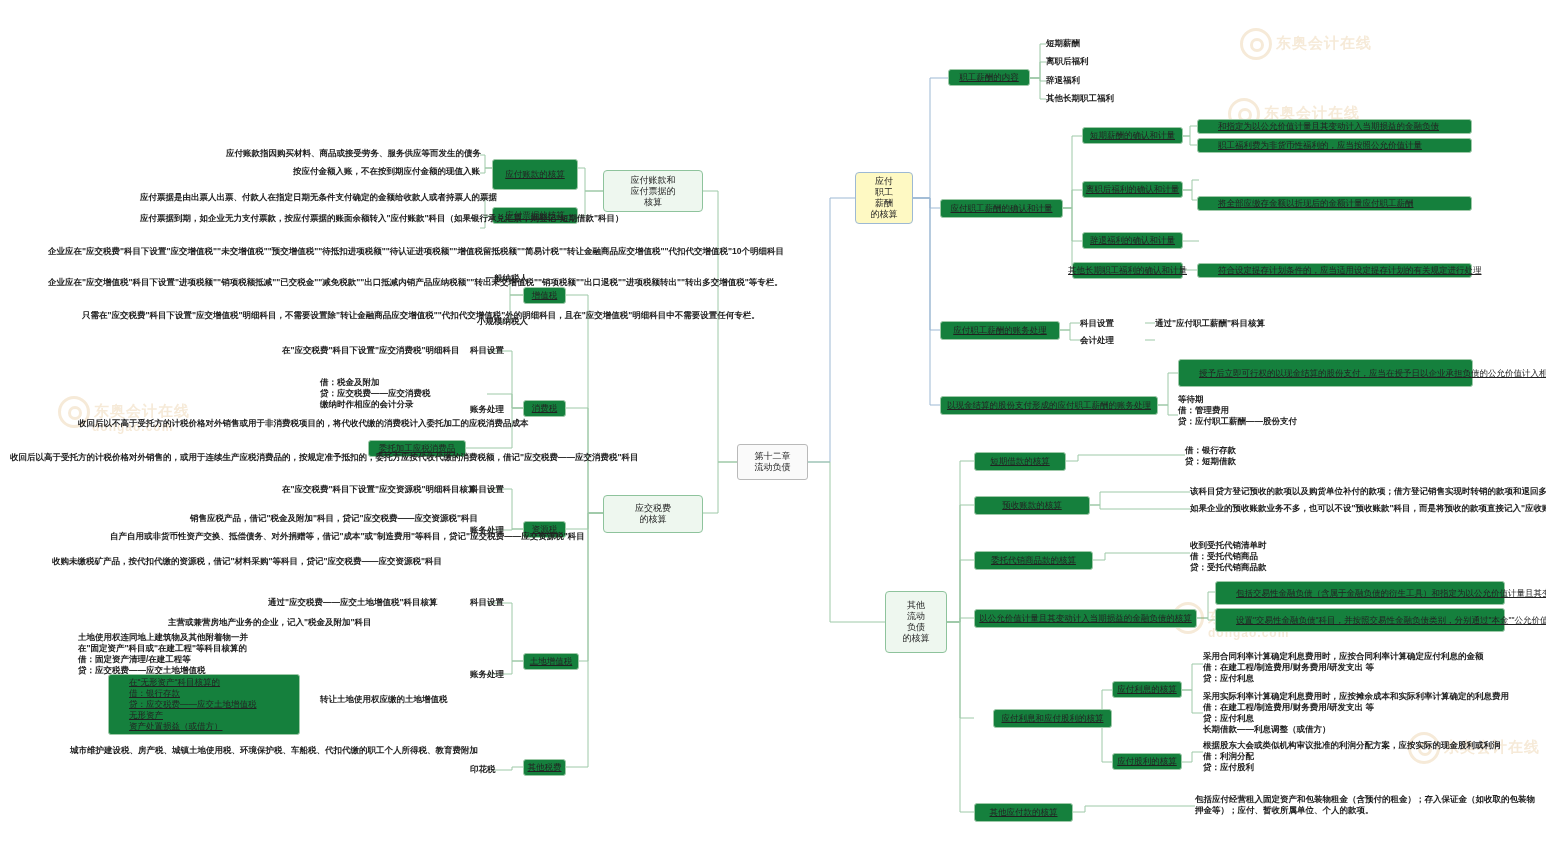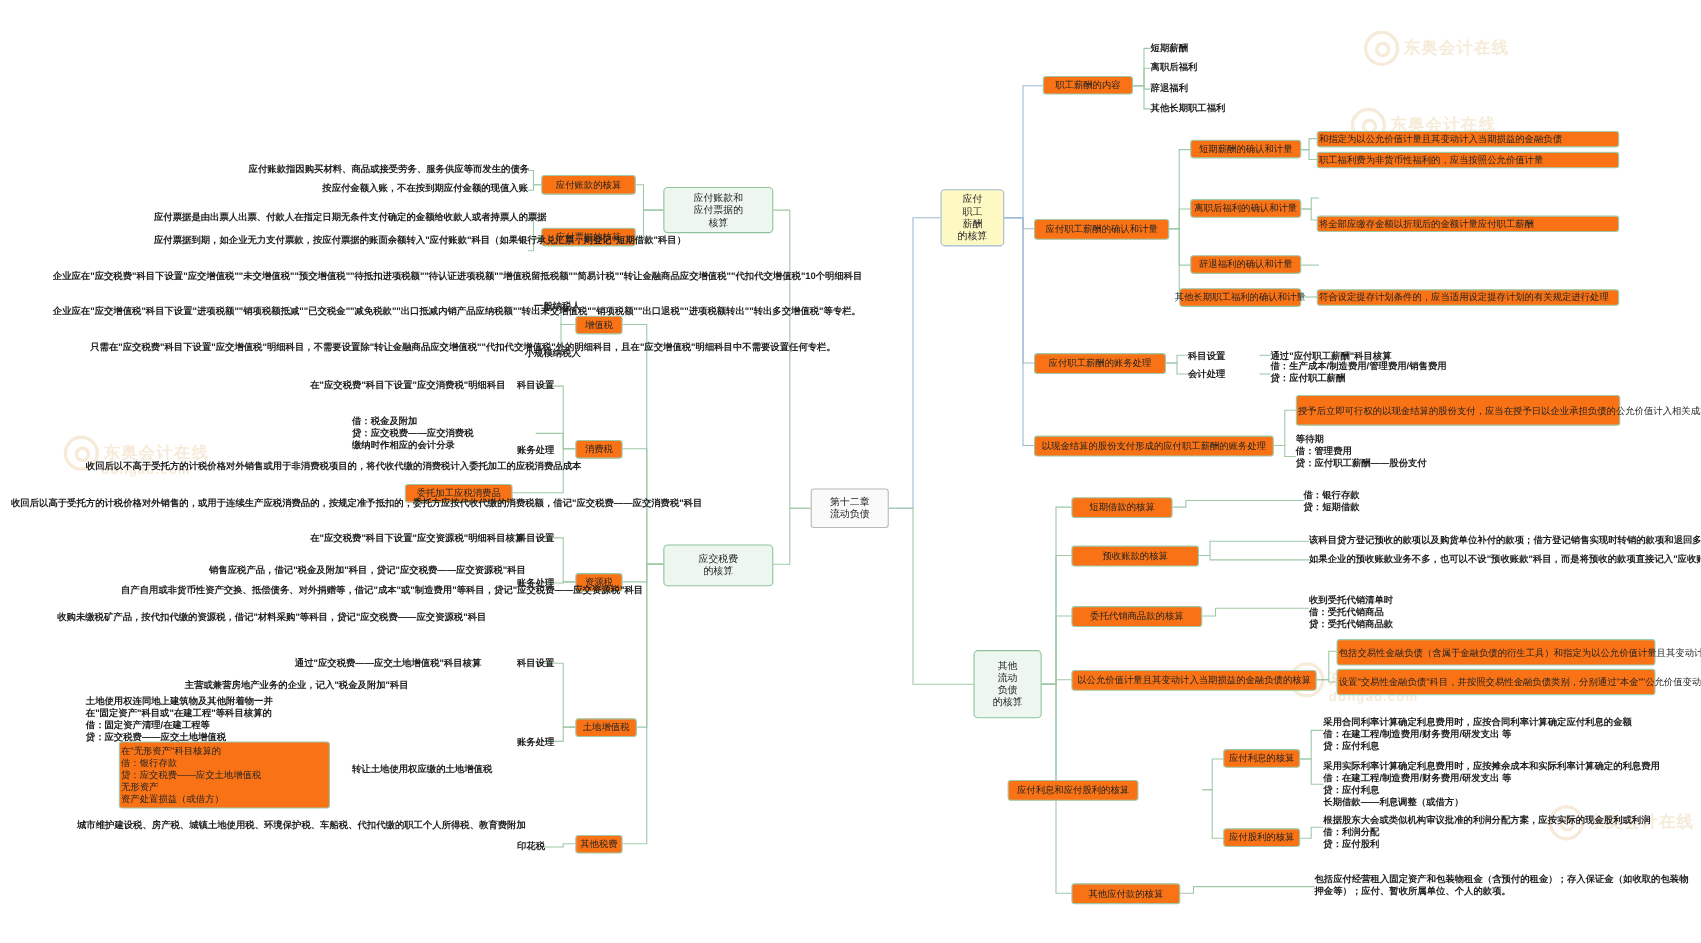--- a/index.html
+++ b/index.html
@@ -15,22 +15,23 @@
     position:absolute;
     box-sizing:border-box;
     font-size:8.5px;
     line-height:11px;
     color:#222;
     white-space:pre;
   }
   .boxed{
     border:1px solid #9ec9a8;
     border-radius:3px;
-    background:#f97316;
-    padding:2px 1px;
+    background:#15803d;
+    padding:2px 20px;
+    text-decoration:underline;
   }
   .green-fill{
     border:1px solid #8ec39c;
     background:#eef7ef;
     border-radius:4px;
   }
   .blue-fill{
     border:1px solid #9db9d4;
     background:#fef9c3;
     border-radius:4px;
@@ -165,21 +166,21 @@
   <div class="wm" style="left:1208px;top:626px;font-size:12px;"><span>dongao.com</span></div>
   <div class="wm" style="left:1408px;top:732px;"><span class="ring"></span><span>东奥会计在线</span></div>
 
   <div class="node center-node" style="left:737px;top:444px;width:71px;height:36px;display:flex;align-items:center;justify-content:center;font-size:9px;">第十二章
 流动负债</div>
 
   <div class="node green-fill" style="left:603px;top:170px;width:100px;height:42px;display:flex;align-items:center;justify-content:center;font-size:9px;text-align:center;">应付账款和
 应付票据的
 核算</div>
 
-  <div class="node boxed" style="left:492px;top:159px;width:86px;height:18px;display:flex;align-items:center;justify-content:center;">应付账款的核算</div>
+  <div class="node boxed" style="left:492px;top:159px;width:86px;height:31px;display:flex;align-items:center;justify-content:center;">应付账款的核算</div>
   <div class="node boxed" style="left:492px;top:207px;width:86px;height:17px;display:flex;align-items:center;justify-content:center;">应付票据的核算</div>
 
   <div class="node plain" style="left:226px;top:148px;width:254px;text-align:right;">应付账款指因购买材料、商品或接受劳务、服务供应等而发生的债务</div>
   <div class="node plain" style="left:226px;top:166px;width:254px;text-align:right;">按应付金额入账，不在按到期应付金额的现值入账</div>
   <div class="node plain" style="left:140px;top:192px;width:340px;text-align:right;">应付票据是由出票人出票、付款人在指定日期无条件支付确定的金额给收款人或者持票人的票据</div>
   <div class="node plain" style="left:140px;top:212px;width:340px;text-align:right;line-height:12px;">应付票据到期，如企业无力支付票款，按应付票据的账面余额转入"应付账款"科目（如果银行承兑汇票，则登记"短期借款"科目）</div>
 
   <div class="node green-fill" style="left:603px;top:495px;width:100px;height:38px;display:flex;align-items:center;justify-content:center;font-size:9px;text-align:center;">应交税费
 的核算</div>
 
@@ -247,22 +248,20 @@
   <div class="node boxed" style="left:1072px;top:262px;width:111px;height:17px;display:flex;align-items:center;justify-content:center;">其他长期职工福利的确认和计量</div>
   <div class="node boxed" style="left:1197px;top:119px;width:275px;height:15px;display:flex;align-items:center;">和指定为以公允价值计量且其变动计入当期损益的金融负债</div>
   <div class="node boxed" style="left:1197px;top:138px;width:275px;height:15px;display:flex;align-items:center;">职工福利费为非货币性福利的，应当按照公允价值计量</div>
   <div class="node boxed" style="left:1197px;top:196px;width:275px;height:15px;display:flex;align-items:center;">将全部应缴存金额以折现后的金额计量应付职工薪酬</div>
   <div class="node boxed" style="left:1197px;top:263px;width:275px;height:15px;display:flex;align-items:center;">符合设定提存计划条件的，应当适用设定提存计划的有关规定进行处理</div>
 
   <div class="node boxed" style="left:940px;top:321px;width:120px;height:19px;display:flex;align-items:center;justify-content:center;">应付职工薪酬的账务处理</div>
   <div class="node plain" style="left:1080px;top:318px;width:60px;">科目设置</div>
   <div class="node plain" style="left:1080px;top:335px;width:60px;">会计处理</div>
   <div class="node plain" style="left:1155px;top:318px;width:230px;">通过"应付职工薪酬"科目核算</div>
-  <div class="node plain" style="left:1155px;top:327px;width:260px;line-height:11px;">借：生产成本/制造费用/管理费用/销售费用
-贷：应付职工薪酬</div>
 
   <div class="node boxed" style="left:940px;top:396px;width:218px;height:19px;display:flex;align-items:center;justify-content:center;">以现金结算的股份支付形成的应付职工薪酬的账务处理</div>
   <div class="node boxed" style="left:1178px;top:359px;width:295px;height:28px;display:flex;align-items:center;line-height:11px;">授予后立即可行权的以现金结算的股份支付，应当在授予日以企业承担负债的公允价值计入相关成本或费用，相应增加负债。</div>
   <div class="node plain" style="left:1178px;top:394px;width:295px;line-height:11px;">等待期
 借：管理费用
 贷：应付职工薪酬——股份支付</div>
 
   <div class="node green-fill" style="left:885px;top:591px;width:62px;height:62px;display:flex;align-items:center;justify-content:center;font-size:9px;text-align:center;">其他
 流动
 负债
@@ -278,21 +277,21 @@
 
   <div class="node boxed" style="left:974px;top:551px;width:119px;height:19px;display:flex;align-items:center;justify-content:center;">委托代销商品款的核算</div>
   <div class="node plain" style="left:1190px;top:540px;width:280px;line-height:11px;">收到受托代销清单时
 借：受托代销商品
 贷：受托代销商品款</div>
 
   <div class="node boxed" style="left:974px;top:609px;width:223px;height:19px;display:flex;align-items:center;justify-content:center;">以公允价值计量且其变动计入当期损益的金融负债的核算</div>
   <div class="node boxed" style="left:1215px;top:581px;width:290px;height:24px;display:flex;align-items:center;line-height:11px;">包括交易性金融负债（含属于金融负债的衍生工具）和指定为以公允价值计量且其变动计入当期损益的金融负债</div>
   <div class="node boxed" style="left:1215px;top:608px;width:290px;height:24px;display:flex;align-items:center;line-height:11px;">设置"交易性金融负债"科目，并按照交易性金融负债类别，分别通过"本金""公允价值变动"指定类"等进行明细核算</div>
 
-  <div class="node boxed" style="left:916px;top:709px;width:119px;height:19px;display:flex;align-items:center;justify-content:center;">应付利息和应付股利的核算</div>
+  <div class="node boxed" style="left:993px;top:709px;width:119px;height:19px;display:flex;align-items:center;justify-content:center;">应付利息和应付股利的核算</div>
   <div class="node boxed" style="left:1112px;top:681px;width:70px;height:17px;display:flex;align-items:center;justify-content:center;">应付利息的核算</div>
   <div class="node boxed" style="left:1112px;top:753px;width:70px;height:17px;display:flex;align-items:center;justify-content:center;">应付股利的核算</div>
   <div class="node plain" style="left:1203px;top:651px;width:310px;line-height:11px;">采用合同利率计算确定利息费用时，应按合同利率计算确定应付利息的金额
 借：在建工程/制造费用/财务费用/研发支出 等
 贷：应付利息</div>
   <div class="node plain" style="left:1203px;top:691px;width:310px;line-height:11px;">采用实际利率计算确定利息费用时，应按摊余成本和实际利率计算确定的利息费用
 借：在建工程/制造费用/财务费用/研发支出 等
 贷：应付利息
 长期借款——利息调整（或借方）</div>
   <div class="node plain" style="left:1203px;top:740px;width:310px;line-height:11px;">根据股东大会或类似机构审议批准的利润分配方案，应按实际的现金股利或利润

